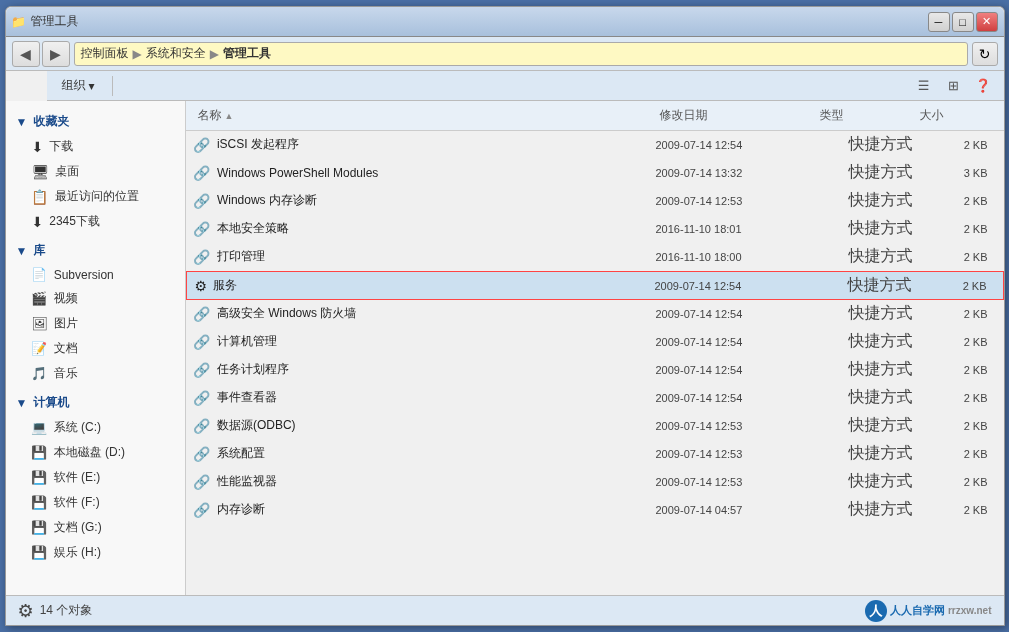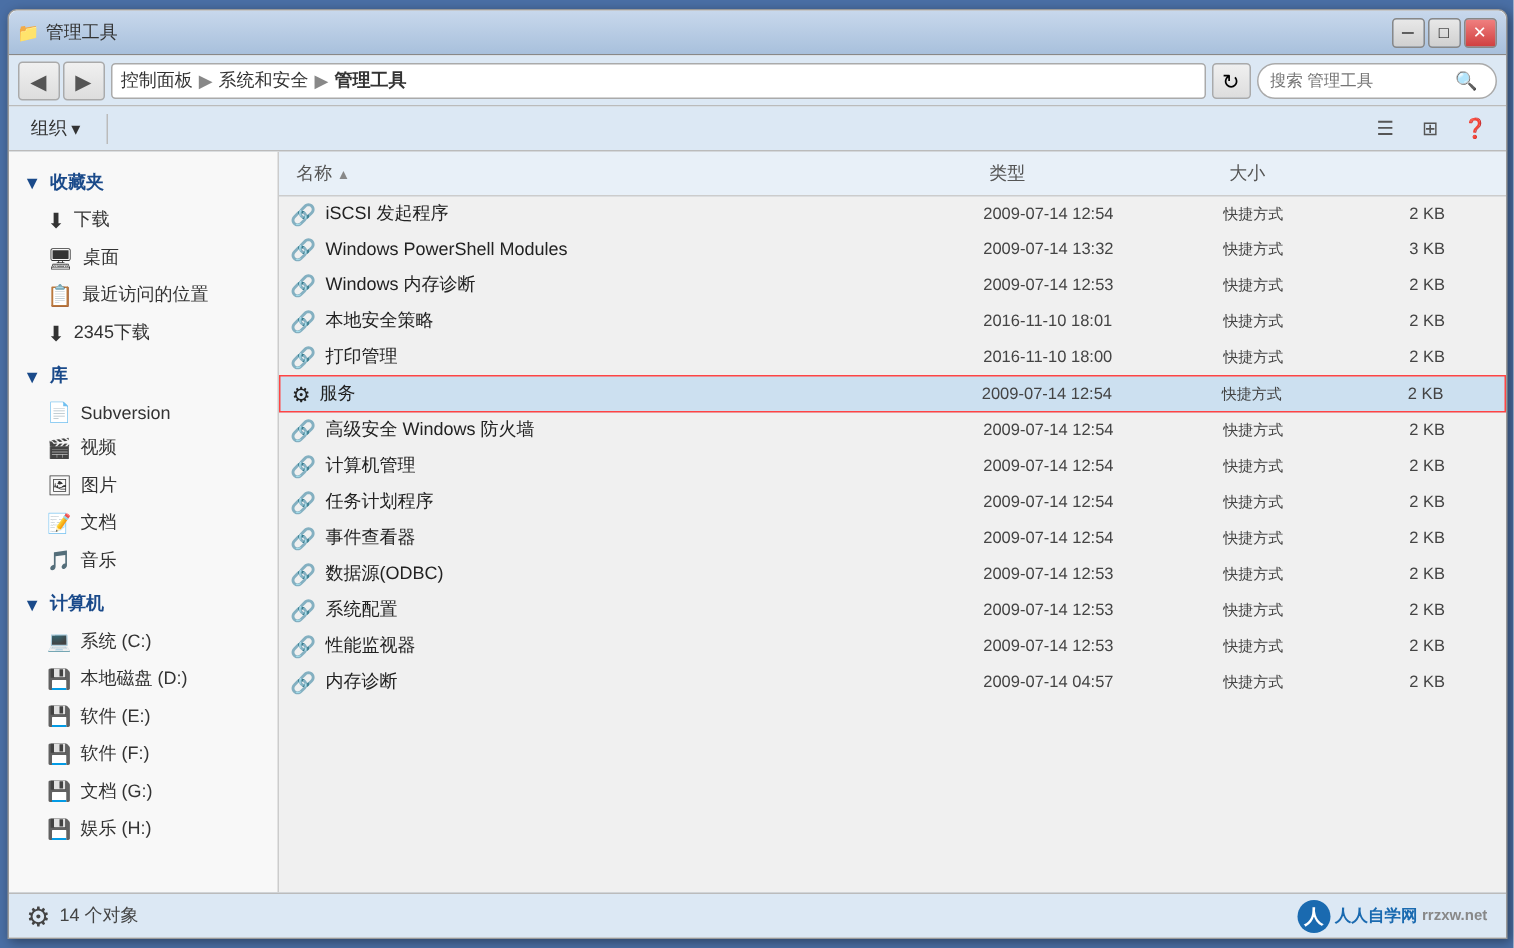--- a/index.html
+++ b/index.html
@@ -84,21 +84,21 @@
       display: flex;
       align-items: center;
       justify-content: center;
       font-size: 14px;
       color: #555;
       cursor: pointer;
     }
     .address-path {
       flex: 1;
       height: 24px;
-      background: #ffffff;
+      background: #fef9c3;
       border: 1px solid #aaa;
       border-radius: 3px;
       display: flex;
       align-items: center;
       padding: 0 6px;
       font-size: 12px;
       color: #333;
       gap: 4px;
     }
     .path-sep { color: #888; }
@@ -138,20 +138,21 @@
     
     .toolbar {
       height: 30px;
       background: #dce8f4;
       display: flex;
       align-items: center;
       padding: 0 8px;
       border-bottom: 1px solid #bbb;
       gap: 8px;
       flex-shrink: 0;
+      margin-left: 41px;
     }
     .toolbar-btn {
       display: flex;
       align-items: center;
       gap: 3px;
       padding: 3px 6px;
       border: 1px solid transparent;
       border-radius: 3px;
       cursor: pointer;
       font-size: 12px;
@@ -261,22 +262,22 @@
     .file-row.selected { background: #cce0f0; border: 1px solid #ff4444 !important; }
     .file-name {
       display: flex;
       align-items: center;
       gap: 6px;
       font-size: 12px;
       color: #222;
     }
     .file-icon { font-size: 14px; flex-shrink: 0; }
     .file-date { font-size: 11px; color: #444; }
-    .file-type { font-size: 10px; color: #444; }
-    .file-size { font-size: 11px; color: #444; text-align: center; padding-right: 8px; }
+    .file-type { font-size: 16px; color: #444; margin-left: 33px; }
+    .file-size { font-size: 11px; color: #444; text-align: right; padding-right: 8px; }
     
     .status-bar {
       height: 30px;
       background: #dce8f4;
       display: flex;
       align-items: center;
       padding: 0 12px;
       border-top: 1px solid #bbb;
       font-size: 12px;
       color: #444;
@@ -319,24 +320,20 @@
       <div class="nav-btn">▶</div>
     </div>
     <div class="address-path">
       <span class="path-item">控制面板</span>
       <span class="path-sep">▶</span>
       <span class="path-item">系统和安全</span>
       <span class="path-sep">▶</span>
       <span class="path-item active">管理工具</span>
     </div>
     <div class="refresh-btn">↻</div>
-    <div class="search-box">
-      <input type="text" placeholder="搜索 管理工具" style="">
-      <span>🔍</span>
-    </div>
   </div>
 
   <div class="toolbar">
     <div class="toolbar-btn">
       <span>组织</span>
       <span>▾</span>
     </div>
     <div class="toolbar-sep"></div>
     <div class="toolbar-right">
       <div class="view-btn">☰</div>
@@ -429,20 +426,23 @@
           <span>娱乐 (H:)</span>
         </div>
       </div>
     </div>
 
     <div class="file-list">
       <div class="file-list-header">
         <div class="col-header">
           <span>名称</span>
           <span class="sort-arrow">▲</span>
+        </div>
+        <div class="col-header">
+          <span>修改日期</span>
         </div>
         <div class="col-header">
           <span>类型</span>
         </div>
         <div class="col-header">
           <span>大小</span>
         </div>
       </div>
       <div class="file-list-body" id="file-list-body">
 

